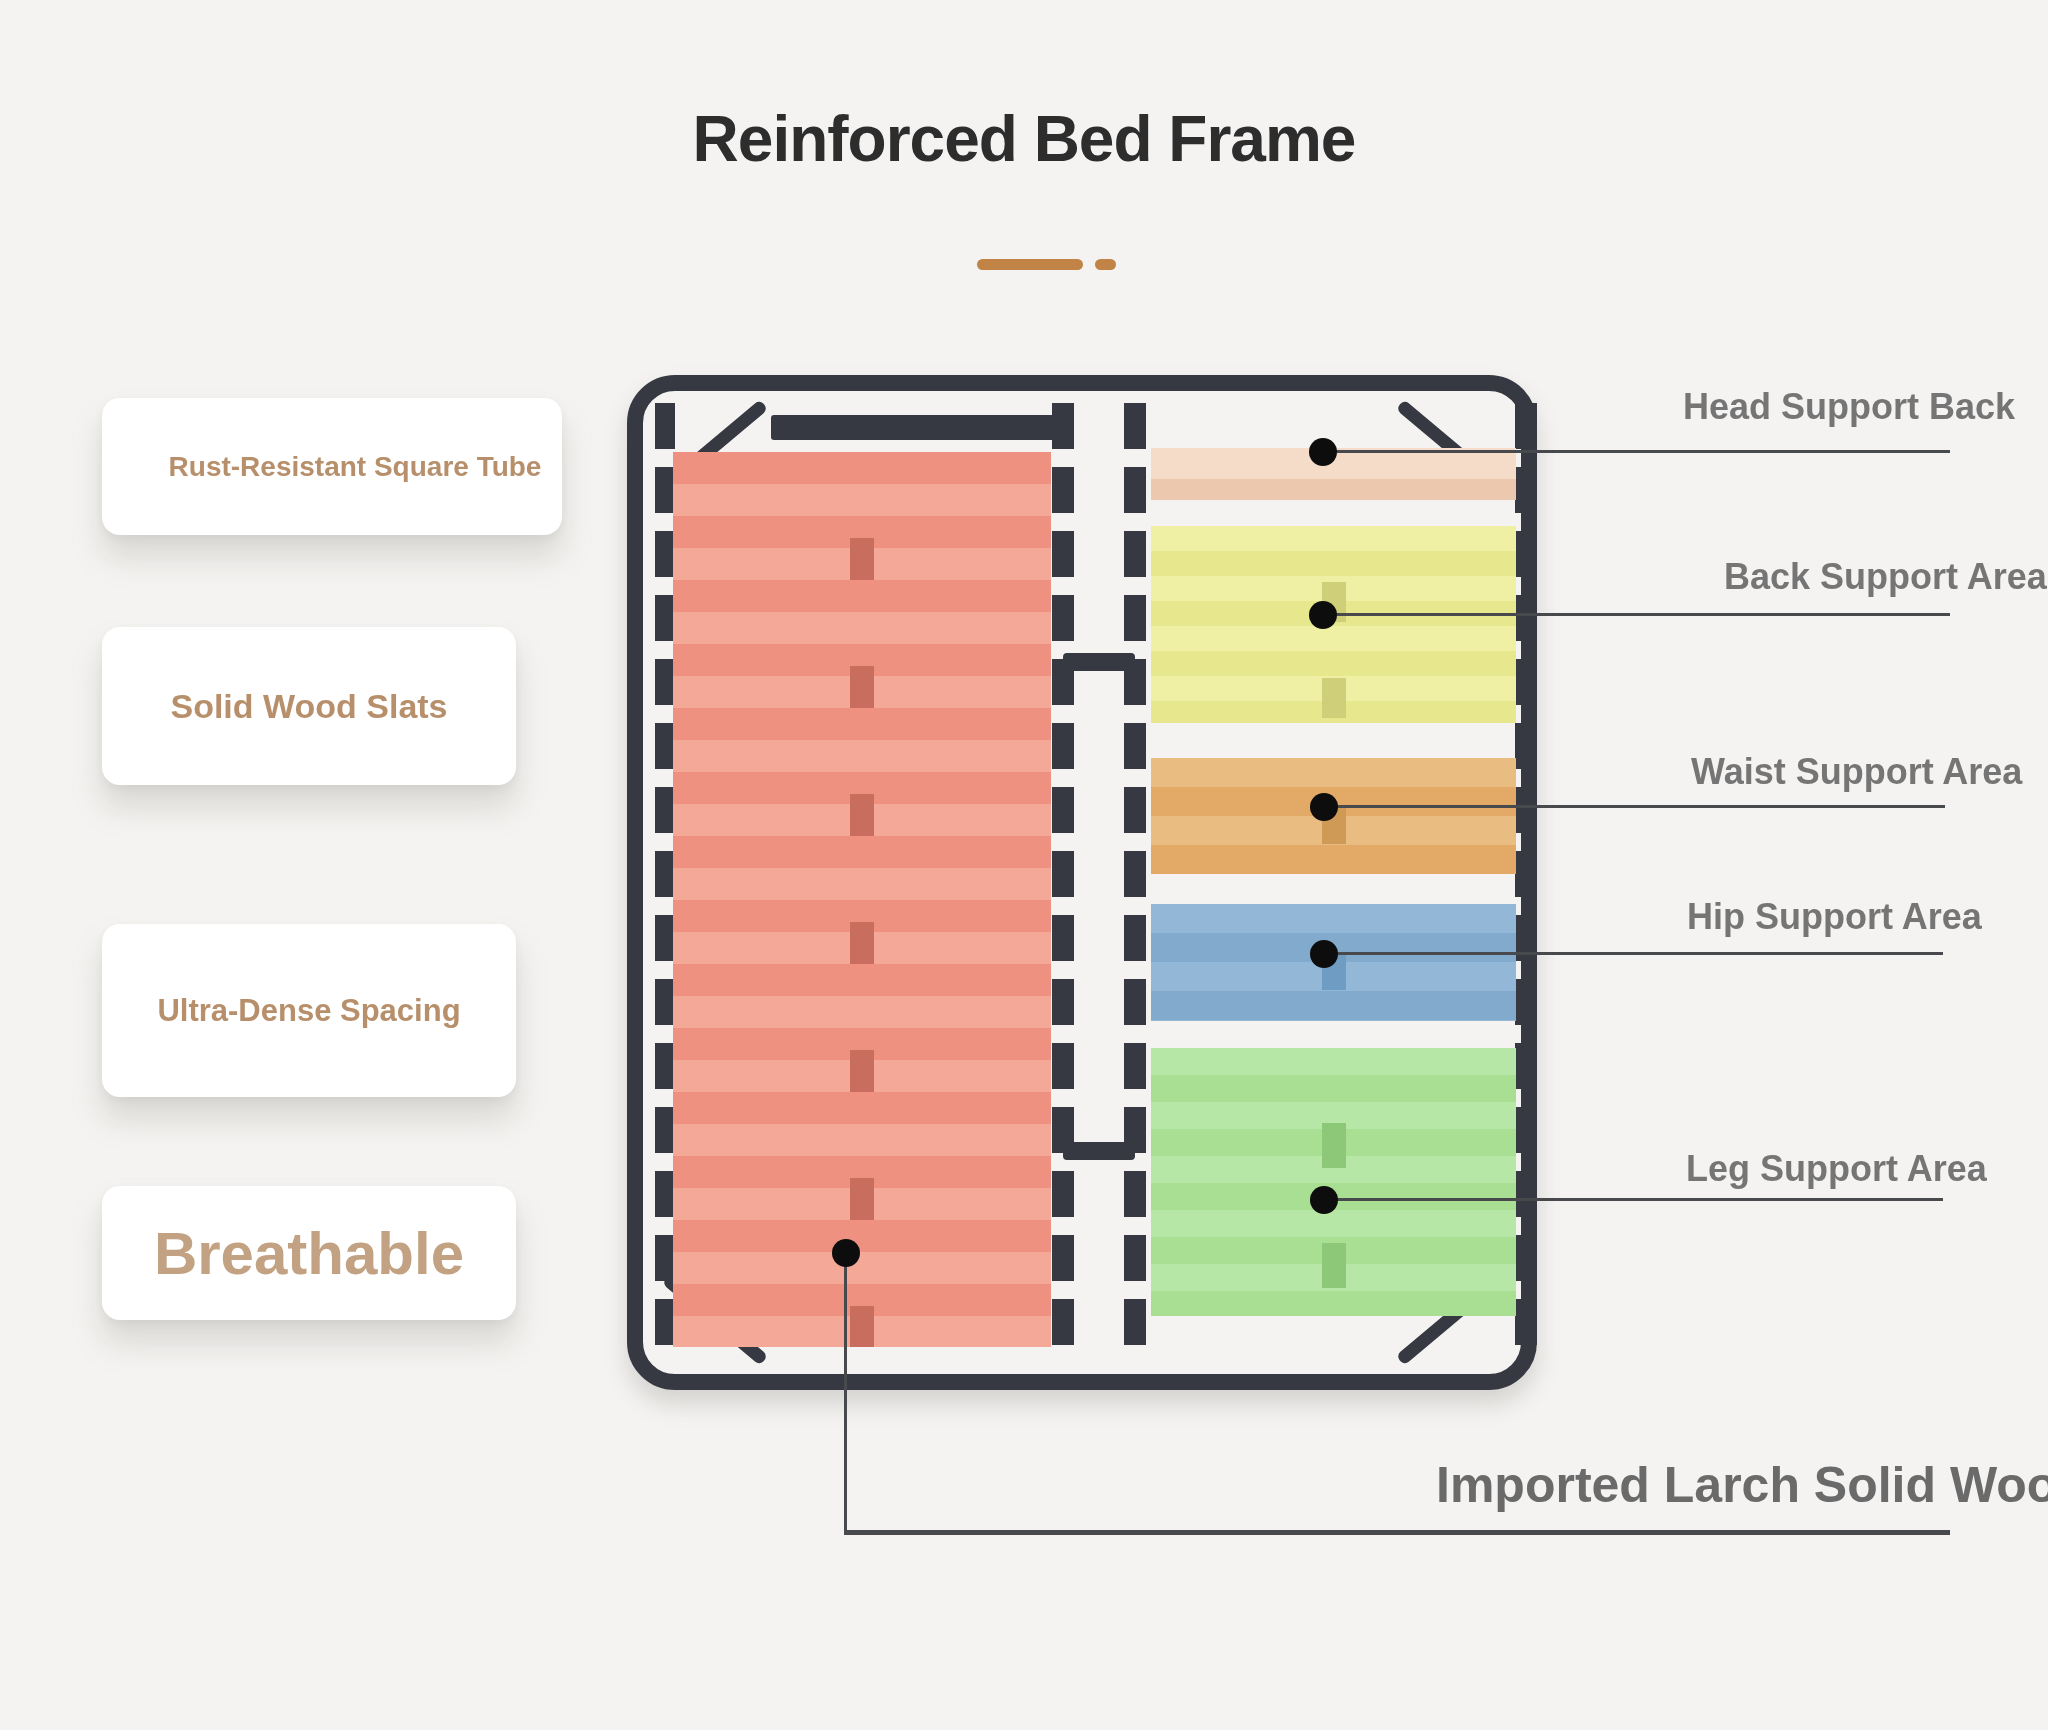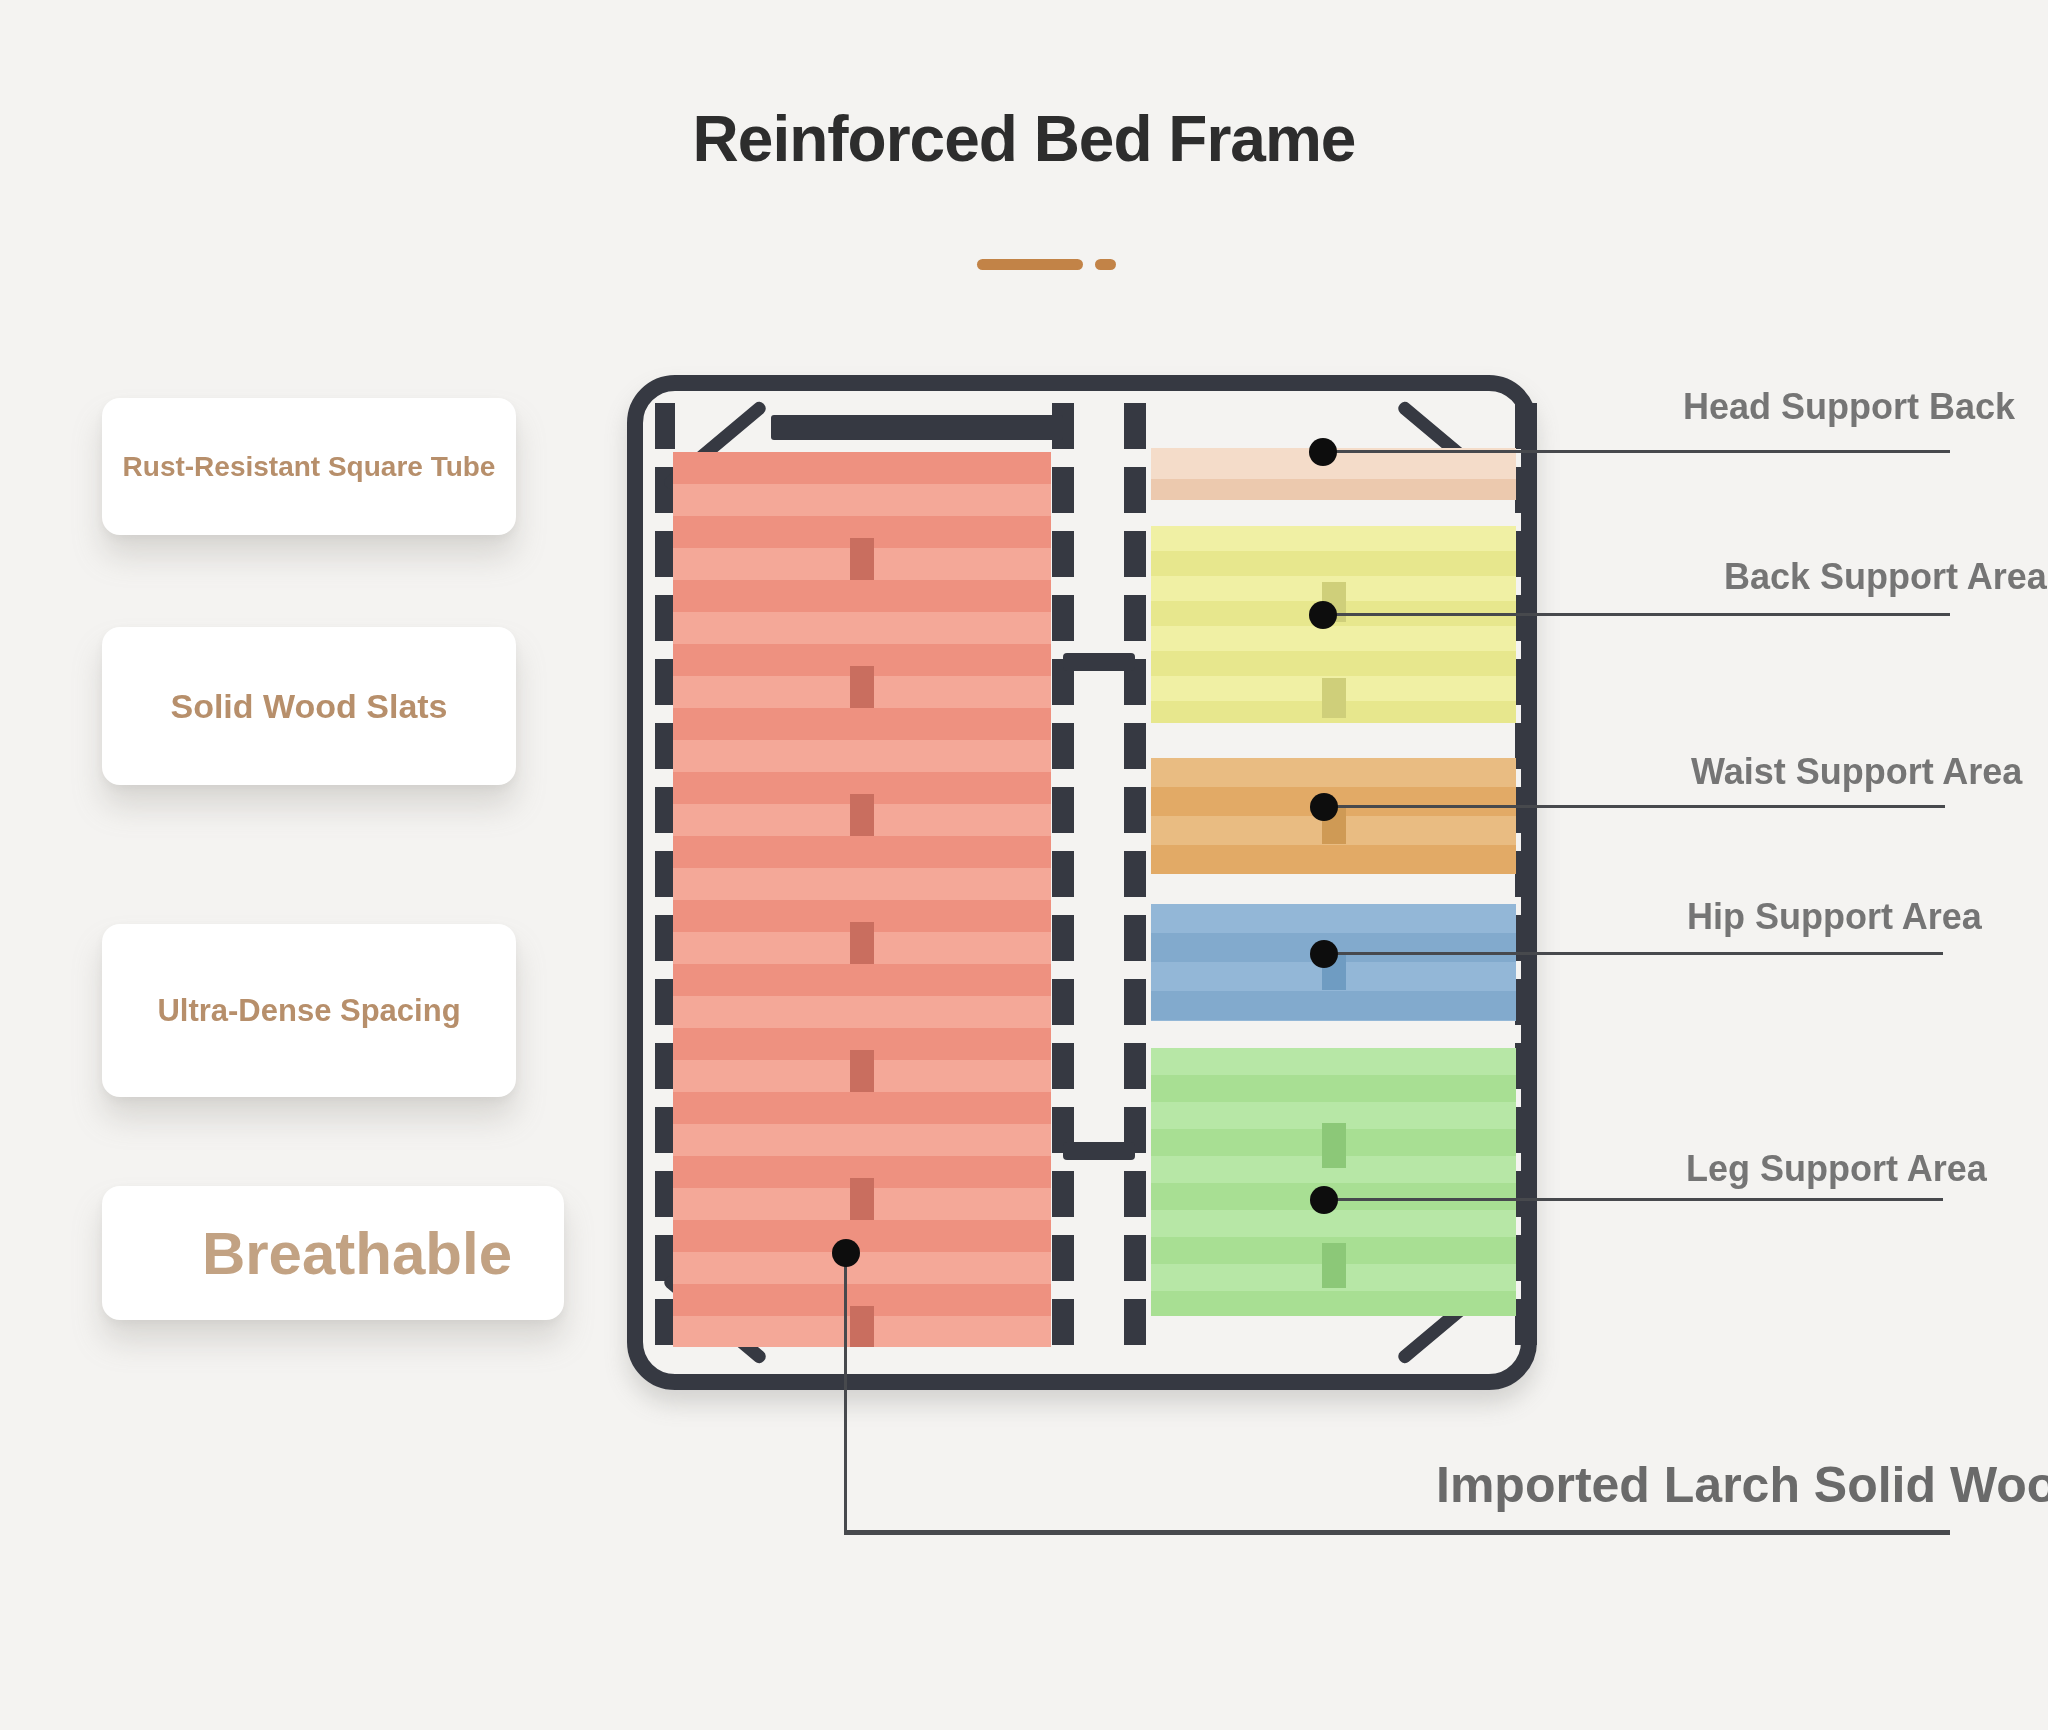--- a/index.html
+++ b/index.html
@@ -31,24 +31,24 @@
   }
   
   .card{
     position:absolute;left:102px;width:414px;
     background:#ffffff;border-radius:18px;
     box-shadow:0 22px 30px rgba(150,146,140,.28), 0 4px 10px rgba(0,0,0,.05);
     display:flex;align-items:center;justify-content:center;
     text-align:center;
     color:var(--card-text,#b78f6b);font-weight:700;
   }
-  .card-1{top:398px;height:137px;font-size:28px;}
+  .card-1{top:398px;height:137px;font-size:28px;padding-left:46px;}
   .card-2{top:627px;height:158px;font-size:34px;text-align:center;}
   .card-3{top:924px;height:173px;font-size:31px;}
-  .card-4{top:1186px;height:134px;font-size:60px;color:var(--breathable-text,#c2a283);padding-left:48px;}
+  .card-4{top:1186px;height:134px;font-size:60px;color:var(--breathable-text,#c2a283);}
   
   .bed{
     position:absolute;left:627px;top:375px;width:910px;height:1015px;
     border:16px solid var(--frame,#363942);
     border-radius:48px;
     box-shadow:0 14px 22px rgba(120,118,114,.25);
     box-sizing:border-box;
   }
   .bed *{position:absolute;}
   .rail{

